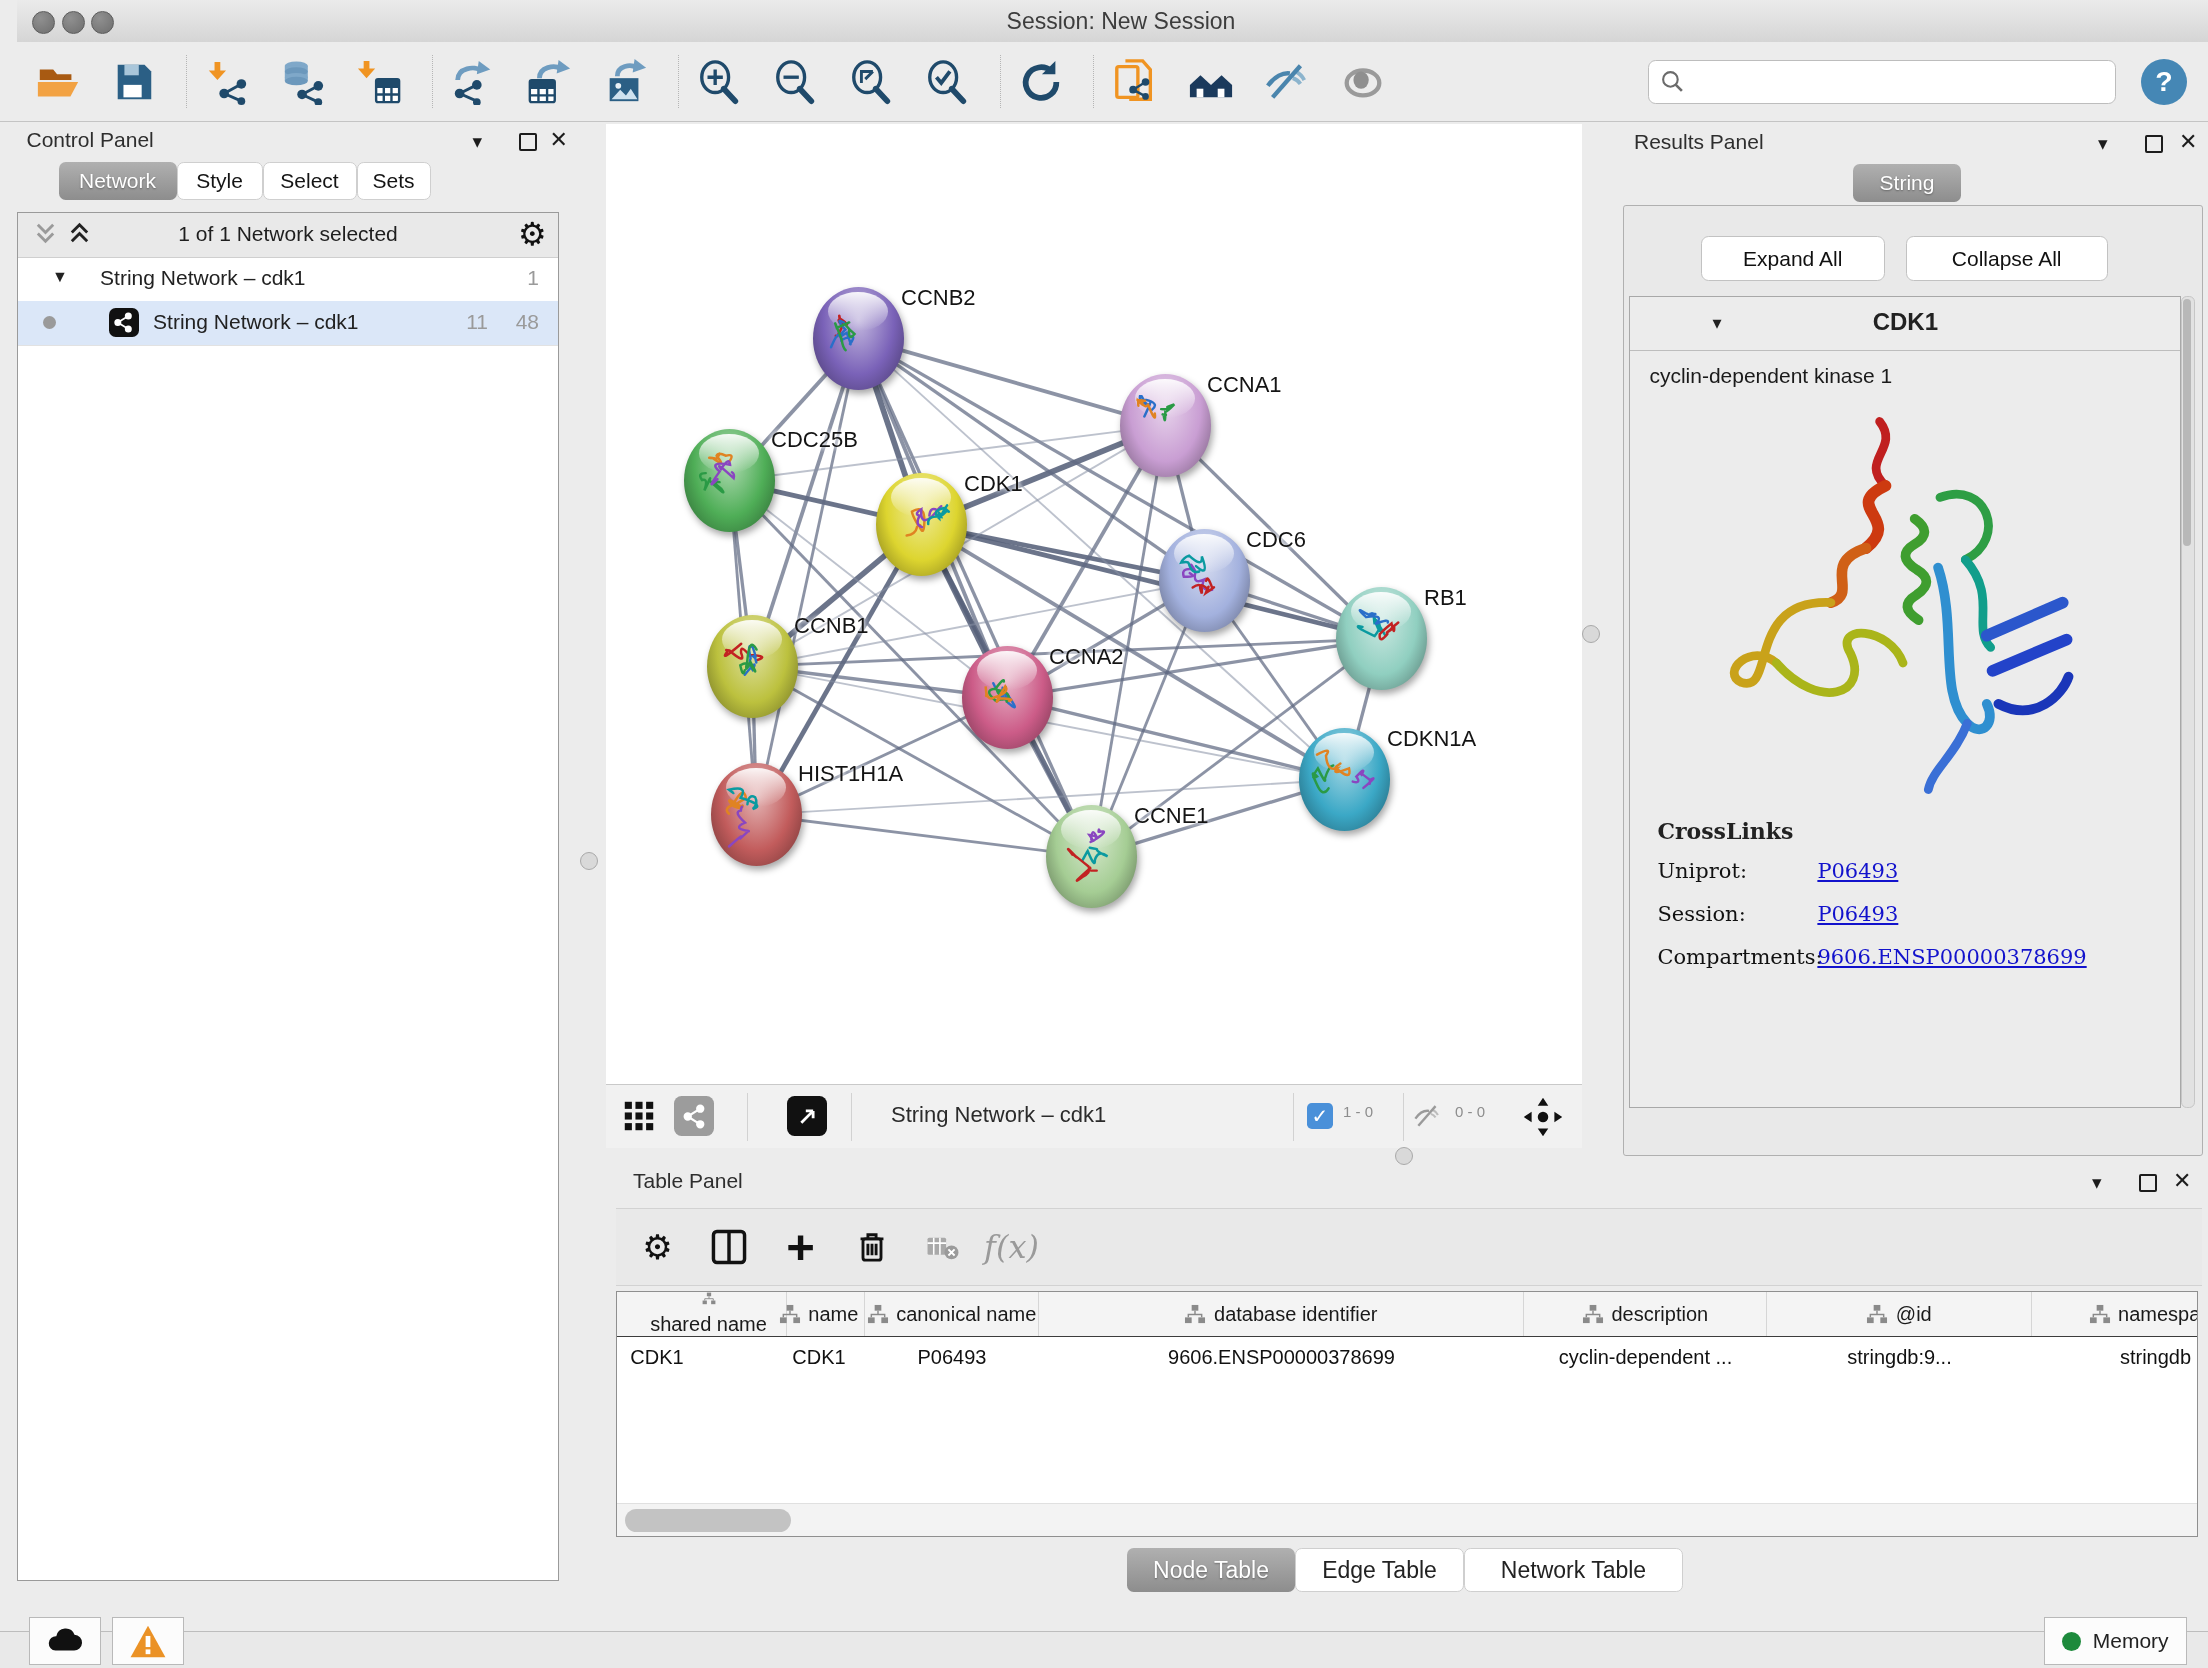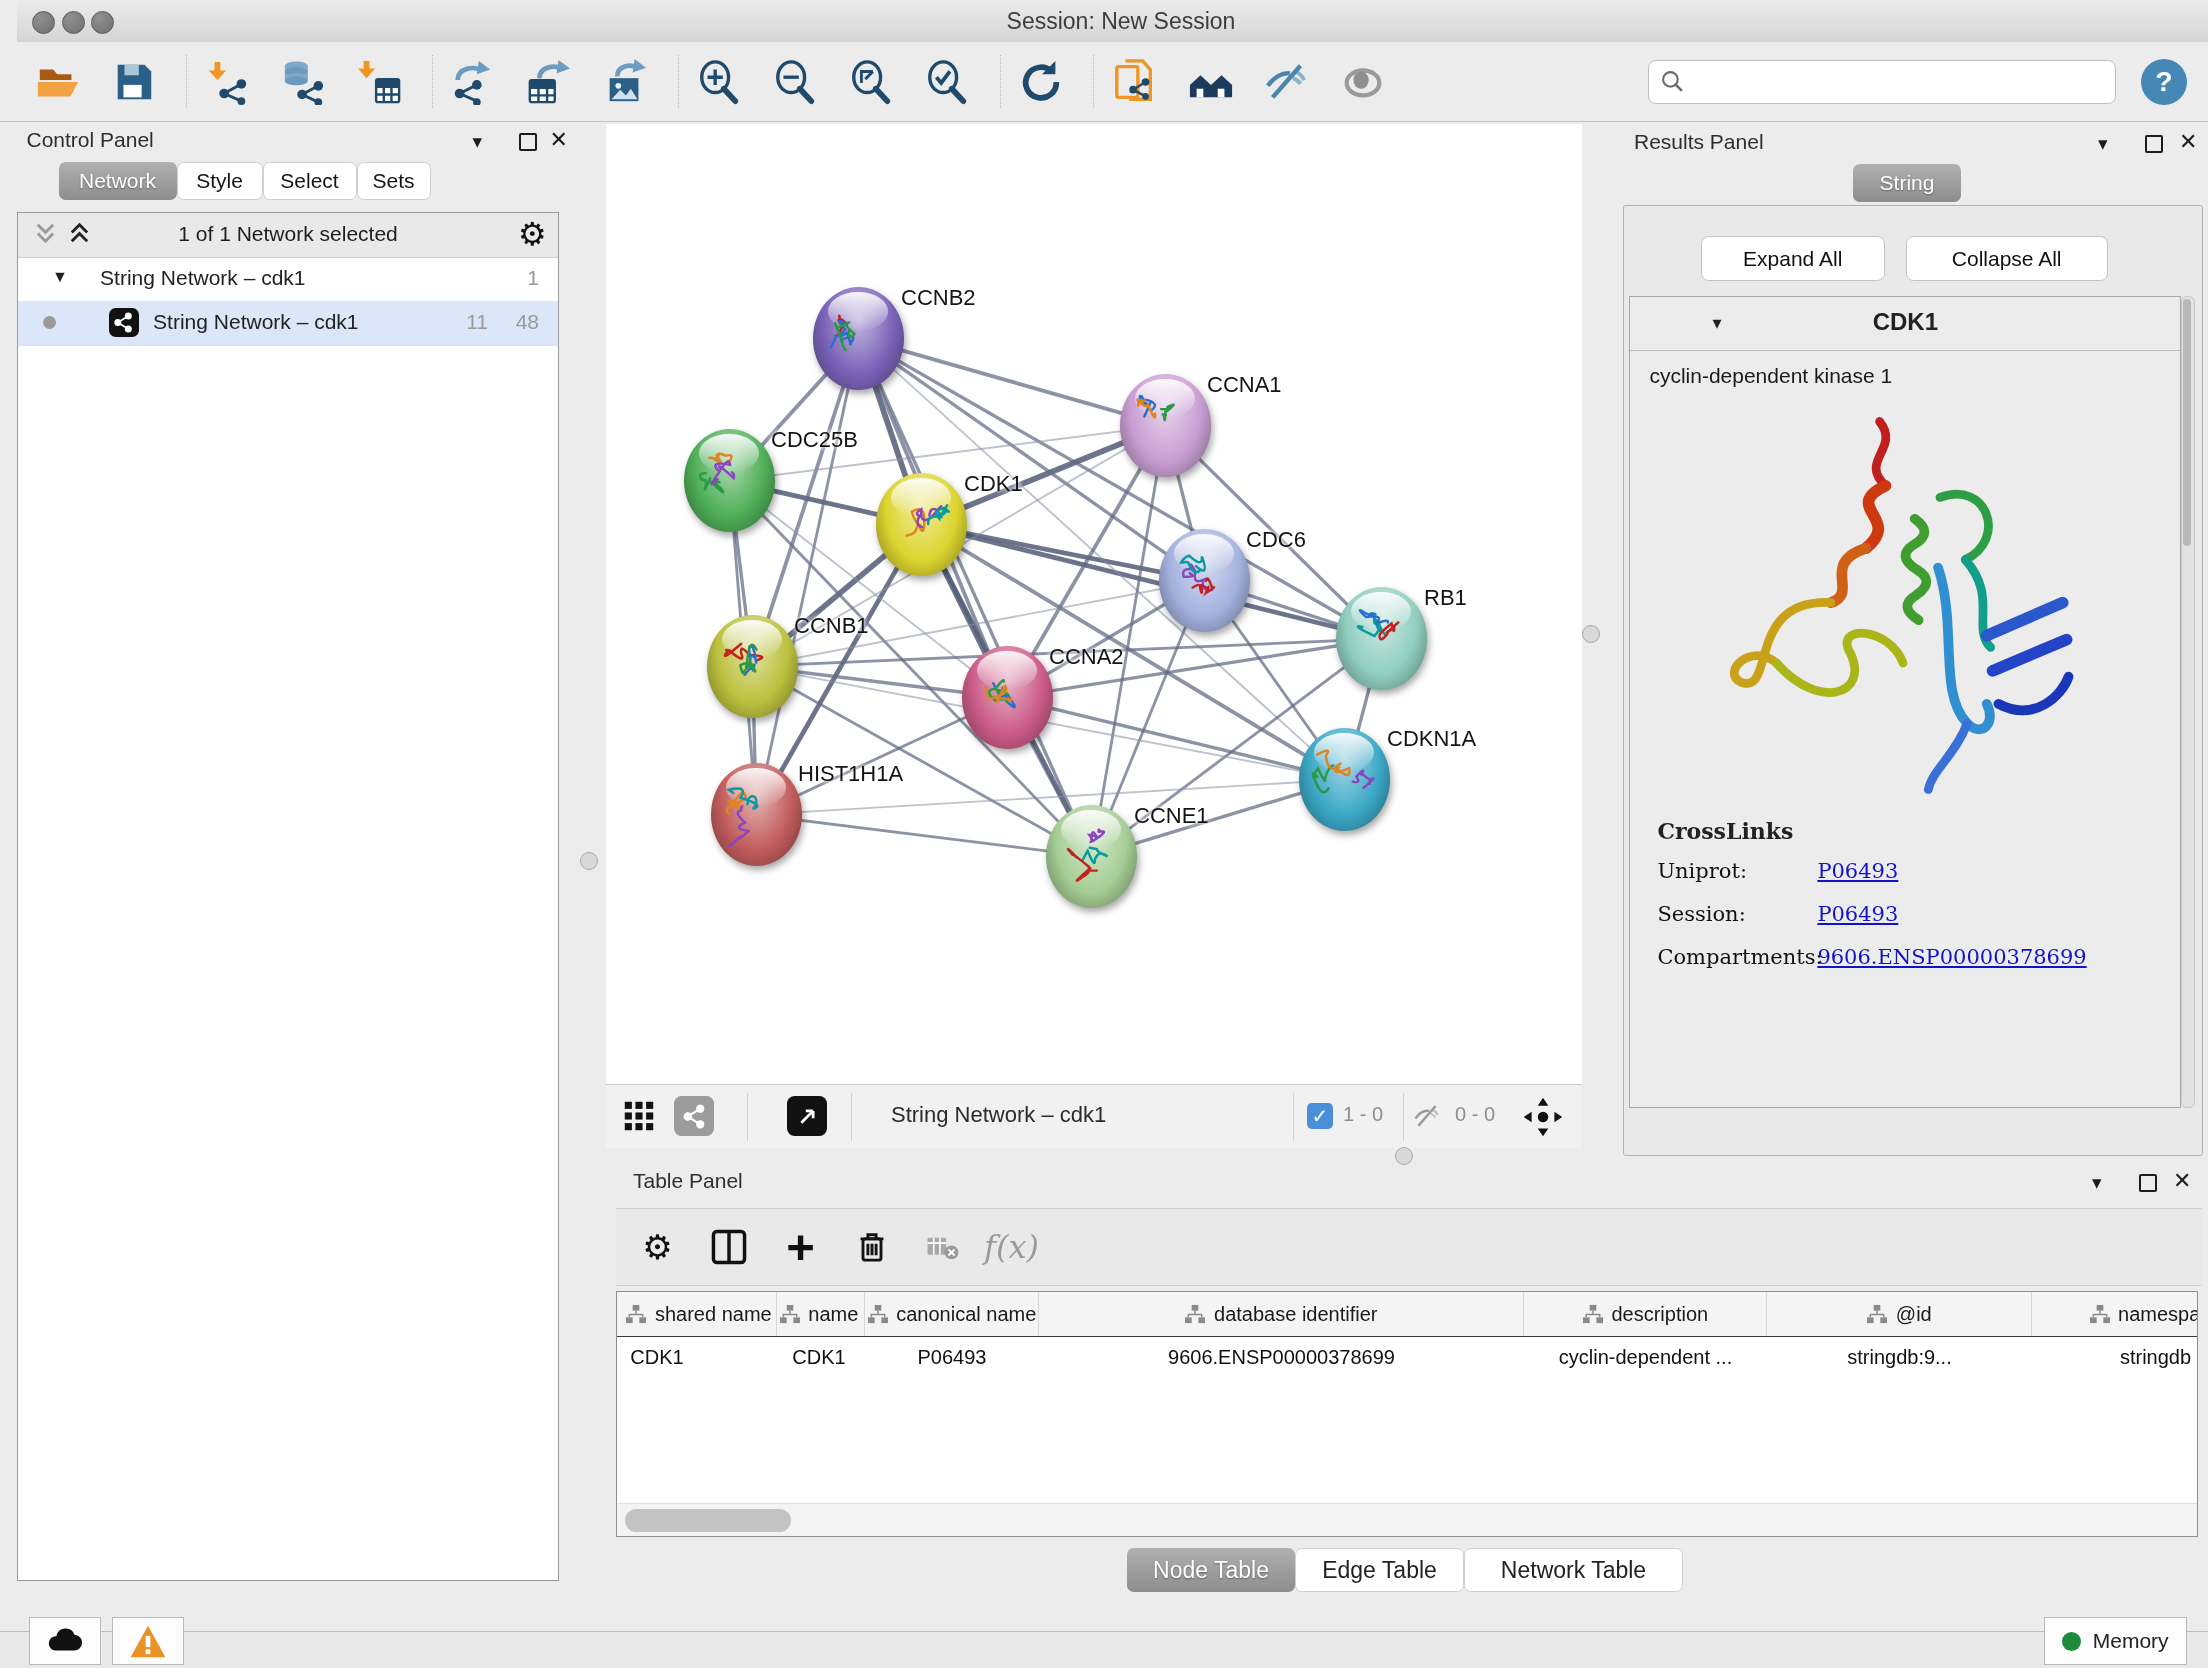--- a/index.html
+++ b/index.html
@@ -48,21 +48,21 @@
   #edges-svg{position:absolute;left:0;top:0;}
   .node{position:absolute;width:91px;height:103px;border-radius:50%;filter:drop-shadow(2.9px 4.8px 3.8px rgba(0,0,0,.35));}
   .gloss{position:absolute;left:16%;top:5%;width:66%;height:38%;border-radius:50%;
     background:linear-gradient(rgba(255,255,255,.92),rgba(255,255,255,0));}
   .nodelabel{position:absolute;font-size:22px;color:#141414;white-space:nowrap;
     text-shadow:0 0 4.8px #fff,0 0 4.8px #fff;}
   #net-bottombar{position:absolute;left:606px;top:1084px;width:976px;height:63px;background:#f1f1f1;
     border-top:1px solid #c9c9c9;}
   .nb-sep{position:absolute;top:7.6px;height:48px;border-left:1px solid #d2d2d2;}
   .nb-txt{position:absolute;top:17px;font-size:22px;color:#2b2b2b;}
-  .nb-cnt{position:absolute;top:18px;font-size:20px;color:#8d8d8d;}
+  .nb-cnt{position:absolute;top:18px;font-size:15px;color:#8d8d8d;}
   .chip{position:absolute;border-radius:7.6px;display:flex;align-items:center;justify-content:center;cursor:pointer;}
   .checkbox{position:absolute;width:26px;height:26px;background:#4a90d9;border-radius:4.8px;color:#fff;
     font-size:20px;font-weight:bold;display:flex;align-items:center;justify-content:center;cursor:pointer;}
   
   #results-panel{position:absolute;left:1617px;top:126px;width:592px;height:1030px;}
   #rp-outer{position:absolute;left:5.7px;right:5.7px;top:79px;bottom:0;border:1.9px solid #b0b0b0;background:#e9e9e9;border-radius:2.9px;}
   .rbtn{position:absolute;height:43px;background:#fff;border:1px solid #c2c2c2;border-radius:7.6px;font-size:21px;
     display:flex;align-items:center;justify-content:center;cursor:pointer;color:#111;}
   #rp-inner{position:absolute;left:5.7px;top:90px;width:550px;height:810px;border:1.9px solid #a8a8a8;background:#ececec;}
   #rp-scroll{position:absolute;right:7.6px;top:90px;width:11.4px;height:810px;background:#e2e2e2;border:1px solid #c6c6c6;border-radius:5.7px;}
@@ -616,21 +616,21 @@
       <path d="M2 17h24M10 10v22M18 10v22" stroke="#fff" stroke-width="2"></path>
       <circle cx="33" cy="29" r="9" fill="#9a9a9a"></circle>
           <path d="M29 25l8 8M37 25l-8 8" stroke="#fff" stroke-width="2.5"></path>
         </svg>
       </span>
     <span class="tp-ic" style="left:371px;font-size:32px;color:#9a9a9a;font-family:'DejaVu Serif',serif;font-style:italic">f(x)</span>
   </div>
 
   <div id="tp-table">
     <div id="tp-header">
-        <div class="th" style="left: 4px; width: 156px;">
+        <div class="th" style="left: 14px; width: 156px; flex-direction: column;">
           <svg viewBox="0 0 23 22" width="22" height="21">
             <g fill="#8a8a8a">
               <rect x="8" y="1" width="7" height="6"></rect>
               <rect x="1" y="14" width="7" height="6"></rect>
               <rect x="15" y="14" width="7" height="6"></rect>
             </g>
             <path d="M11.5 7v4M4.5 14v-3h14v3" stroke="#8a8a8a" fill="none" stroke-width="1.5"></path>
           </svg>
           <span>shared name</span>
         </div>

